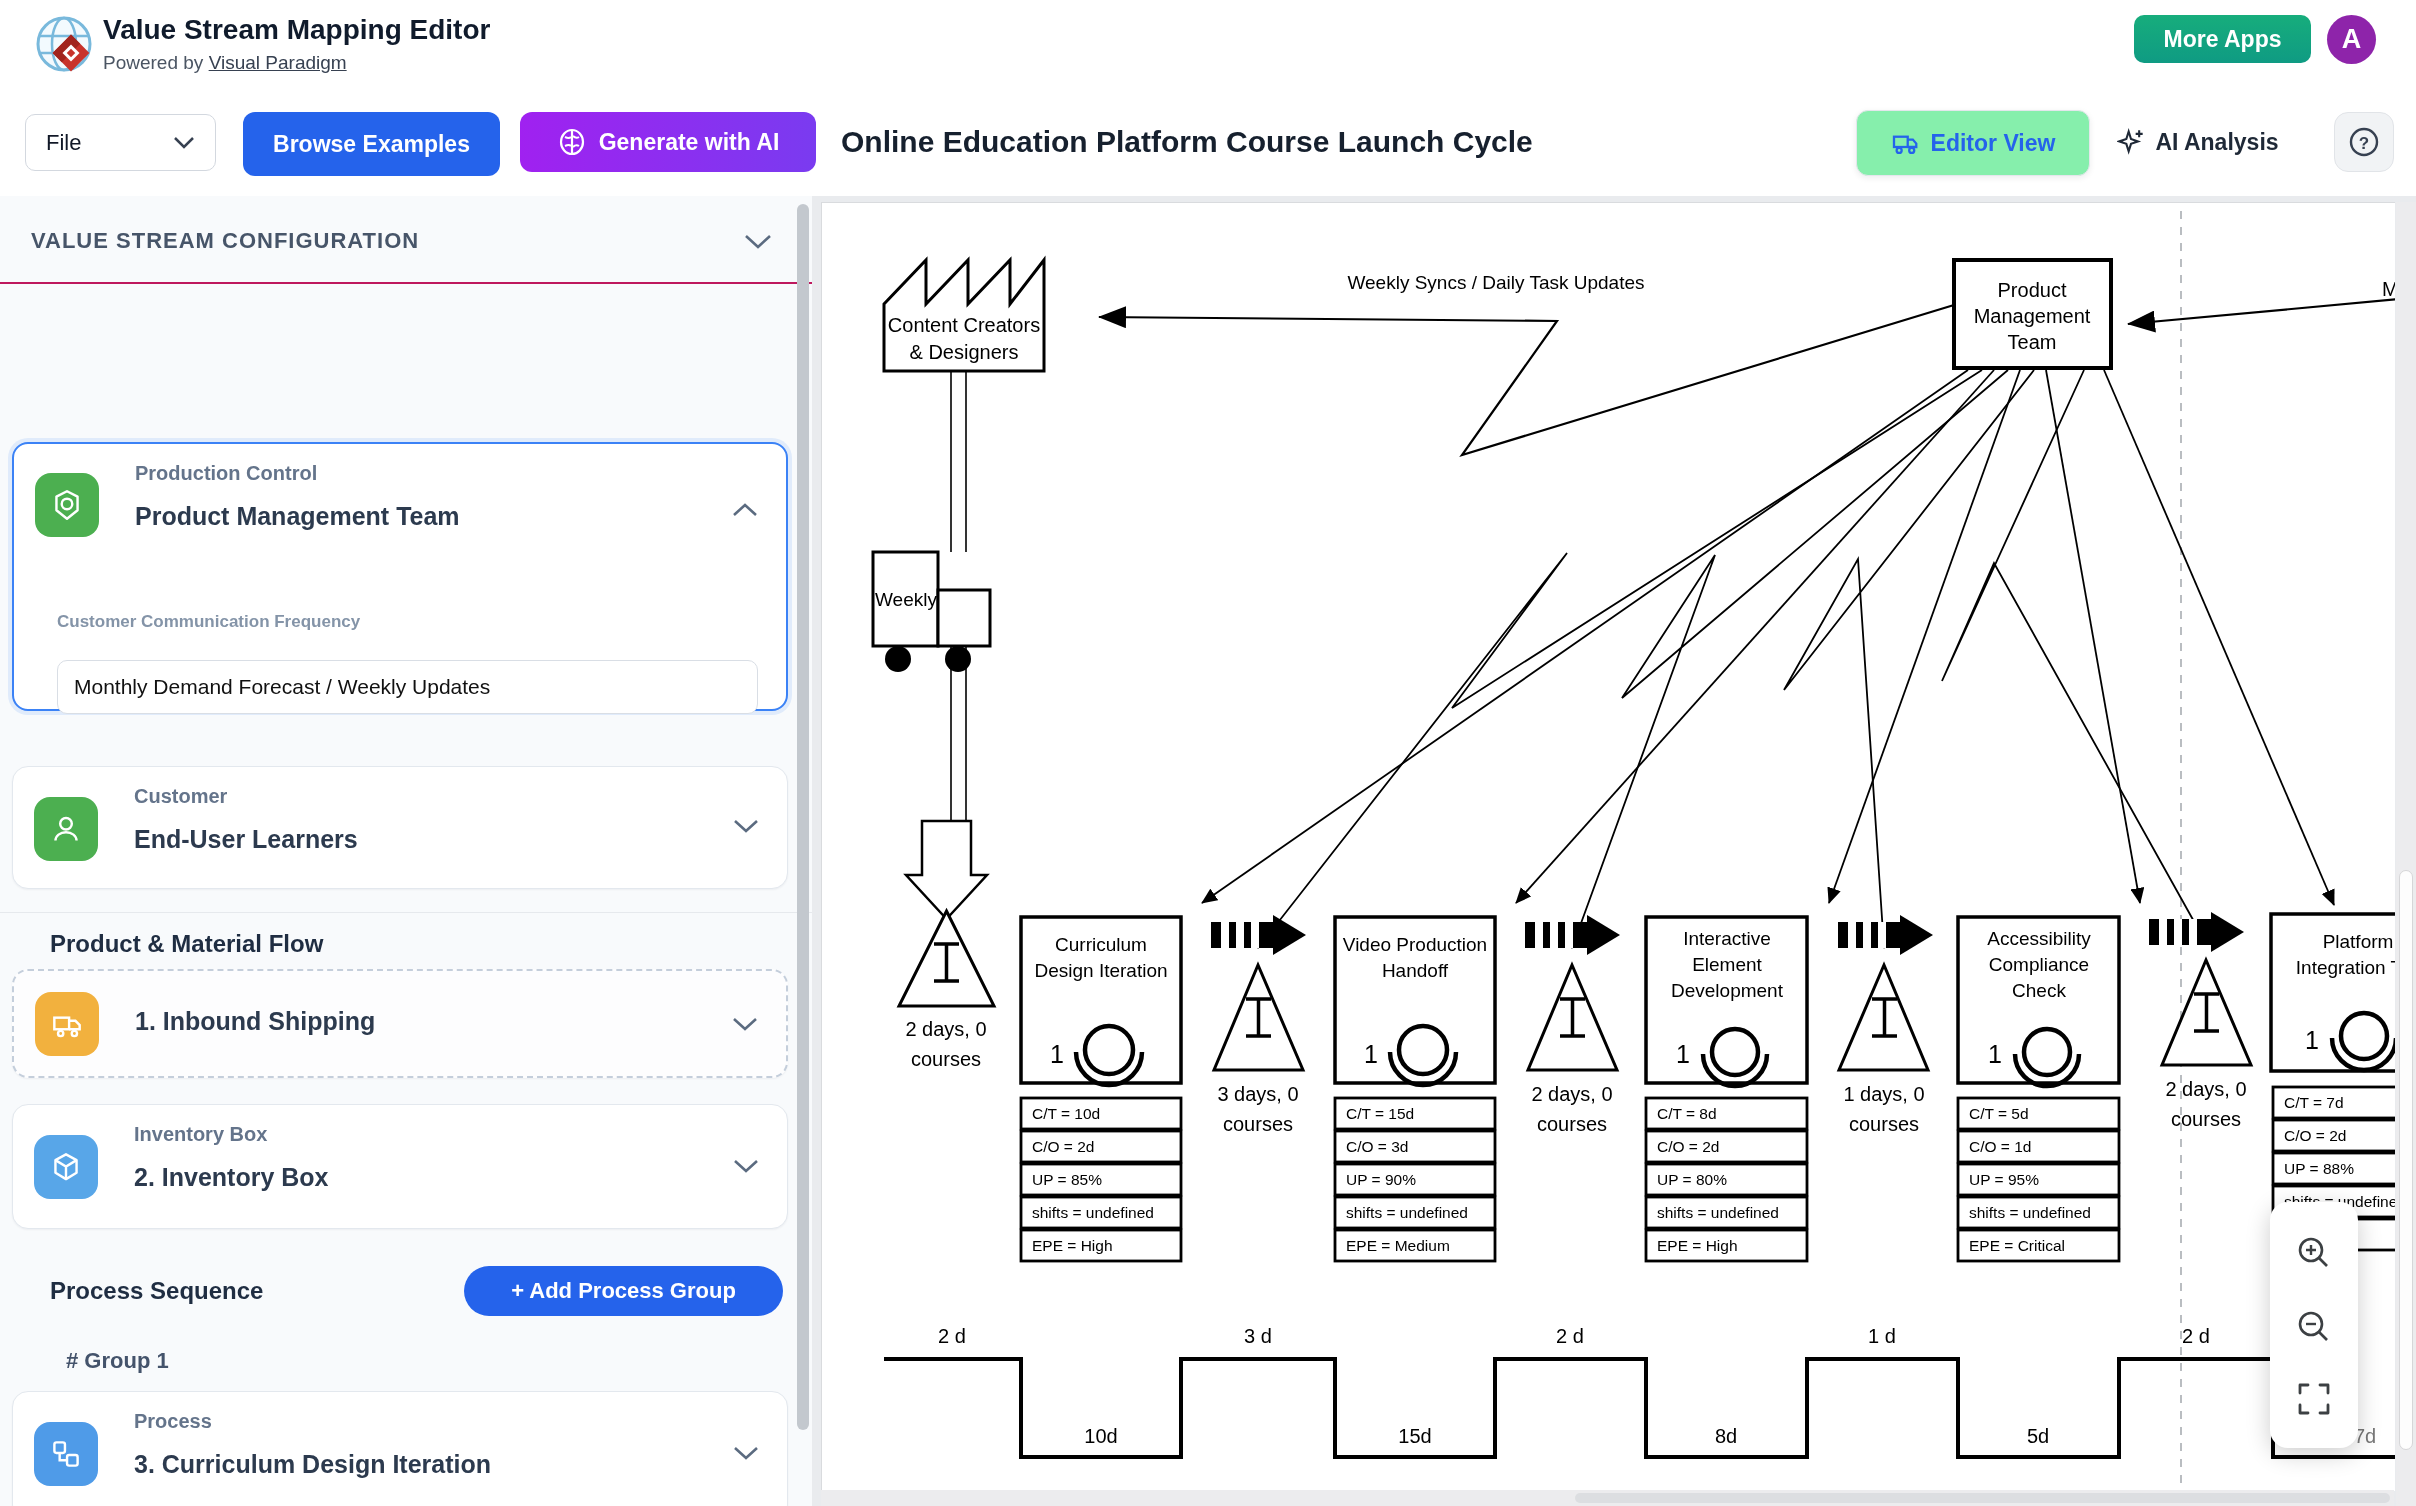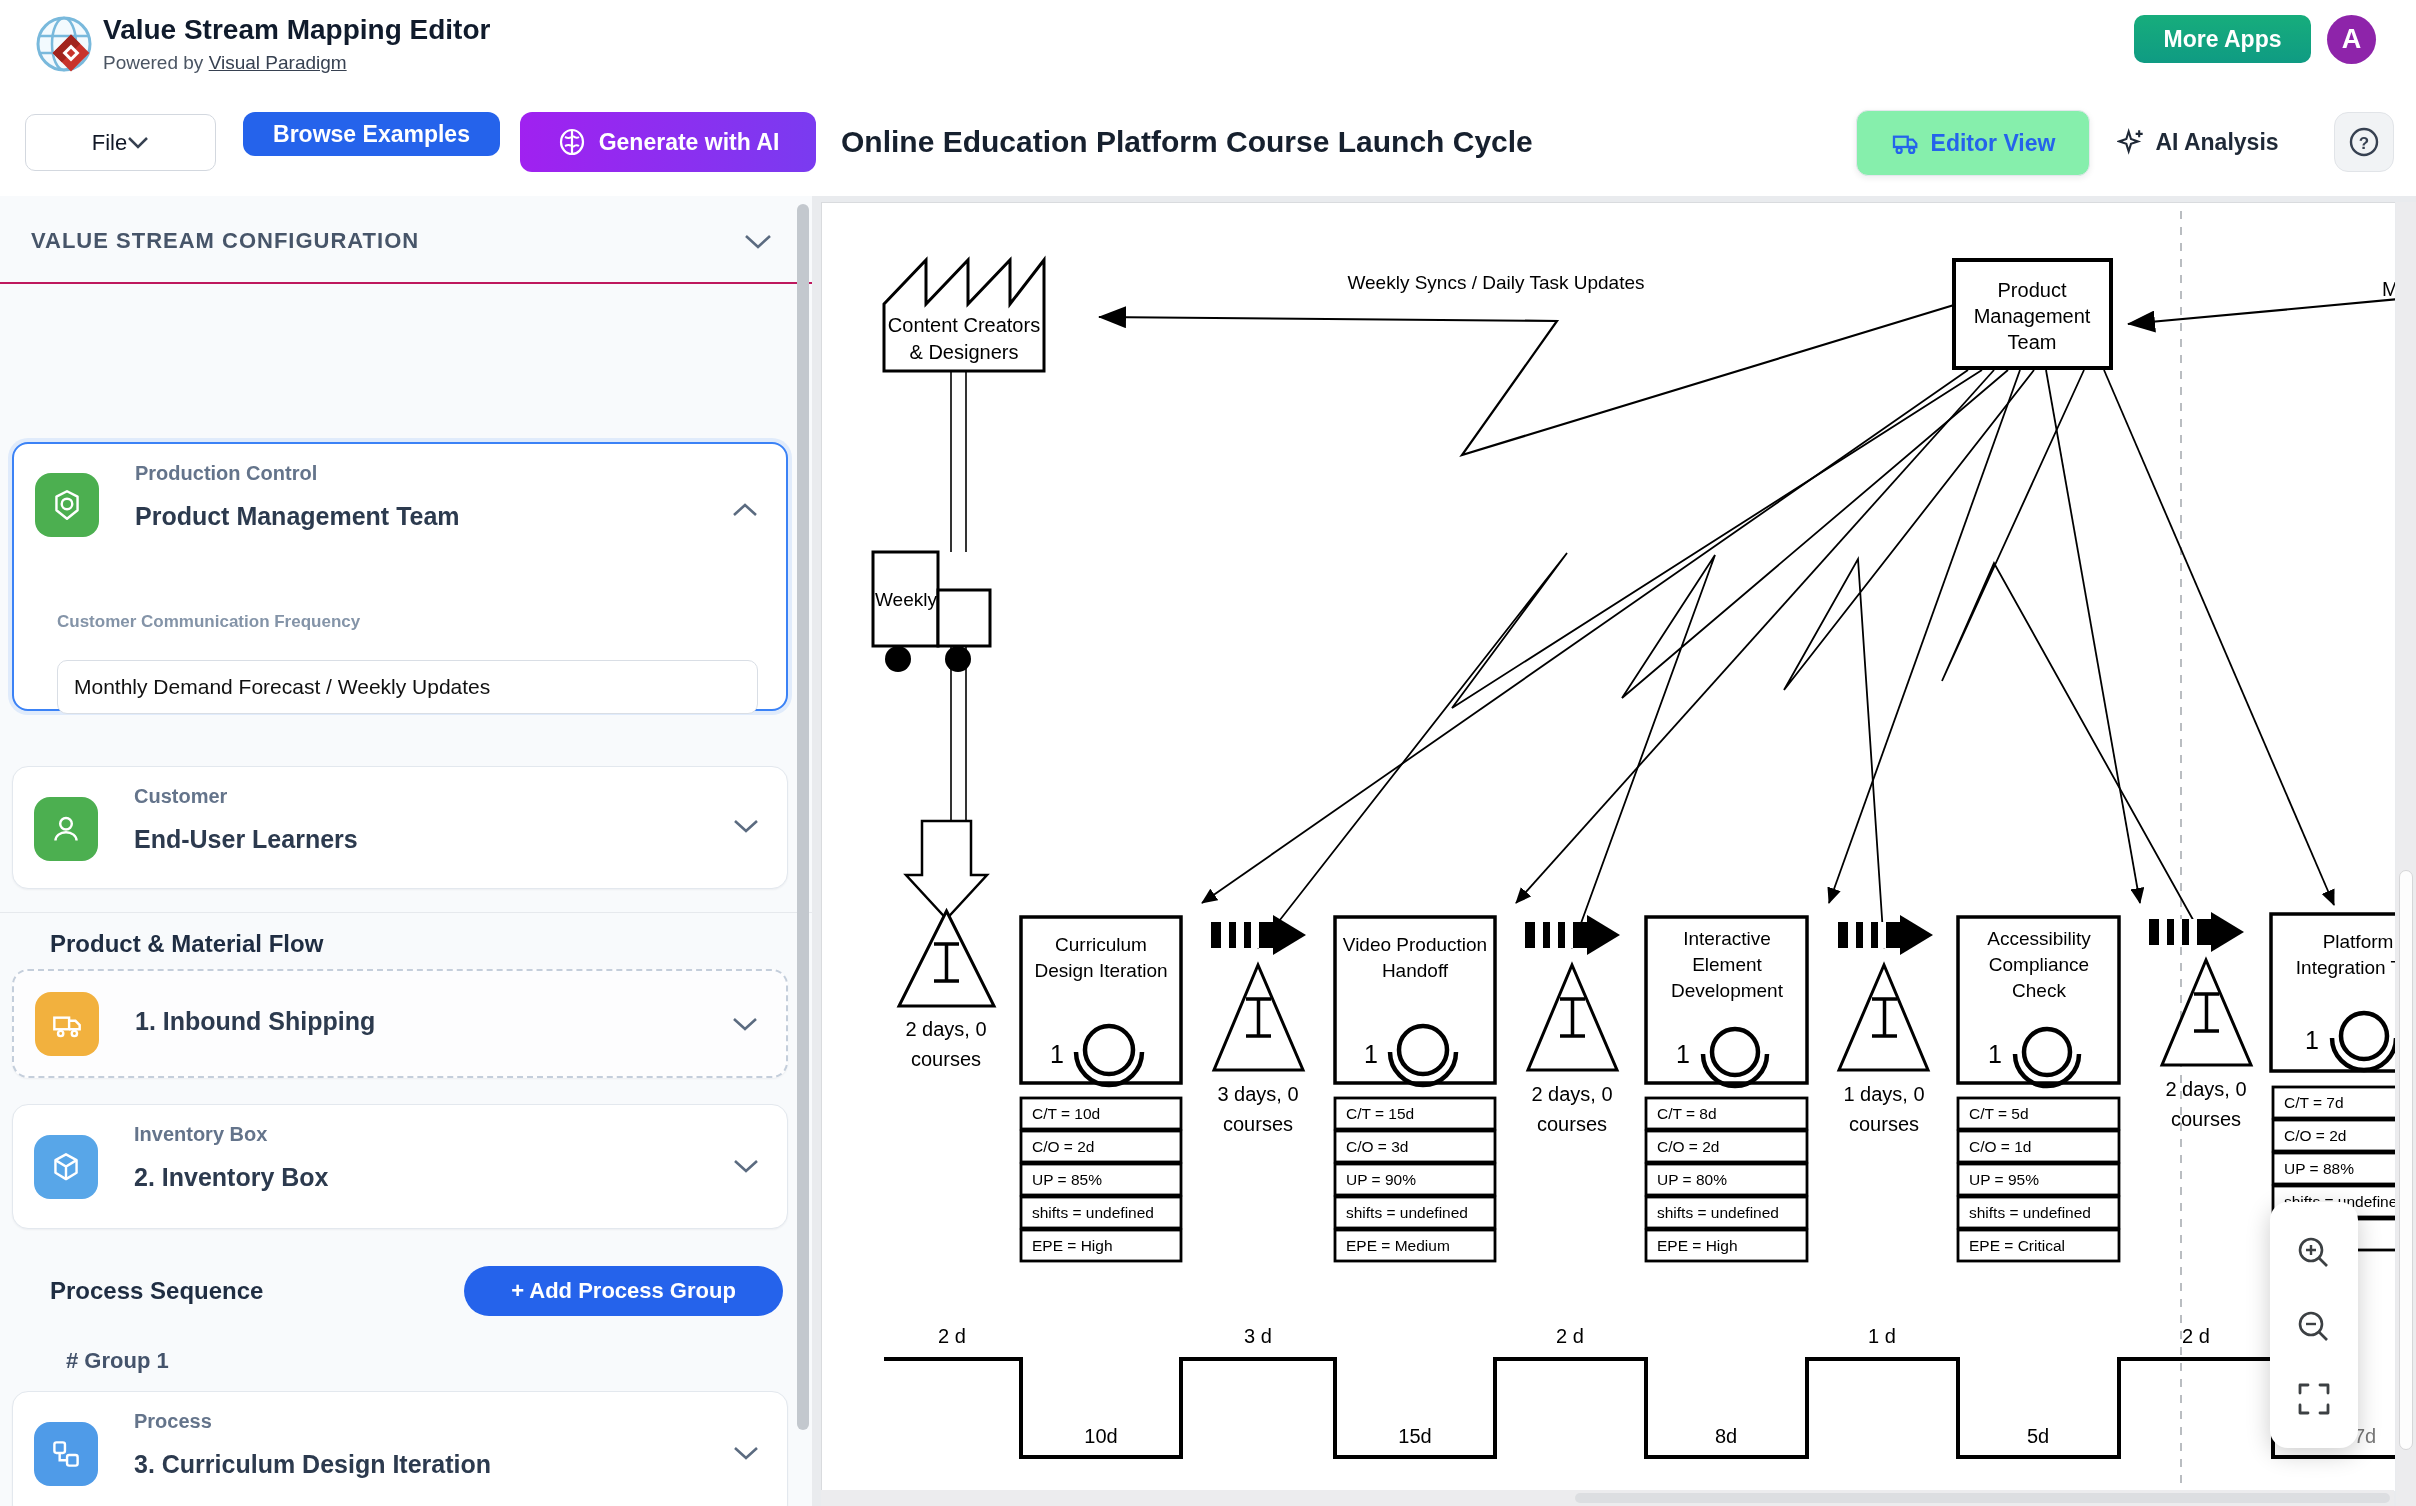--- a/index.html
+++ b/index.html
@@ -11,22 +11,22 @@
   .powered{left:103px;top:52px;font-size:19px;color:#4b5563;}
   .powered a{color:#374151;text-decoration:underline;}
   .more-apps{left:2134px;top:15px;width:177px;height:48px;border-radius:10px;
     background:linear-gradient(180deg,#17ad7c,#0f9b83);color:#fff;font-size:23px;font-weight:700;
     display:flex;align-items:center;justify-content:center;}
   .avatar{left:2327px;top:15px;width:49px;height:49px;border-radius:50%;background:#8e24aa;color:#fff;
     font-size:27px;font-weight:700;display:flex;align-items:center;justify-content:center;}
   
   .tbar{left:0;top:92px;width:2416px;height:104px;background:#fff;border-bottom:1px solid #e3e5e9;}
   .file-btn{left:25px;top:22px;width:191px;height:57px;background:#fff;border:1.5px solid #d3d8df;border-radius:10px;
-    display:flex;align-items:center;justify-content:center;padding:12px 20px;box-sizing:border-box;font-size:22px;color:#111827;}
-  .btn-blue{left:243px;top:20px;width:257px;height:44px;border-radius:12px;background:#2563eb;color:#fff;
+    display:flex;align-items:center;justify-content:space-between;padding:12px 20px;box-sizing:border-box;font-size:22px;color:#111827;}
+  .btn-blue{left:243px;top:20px;width:257px;height:64px;border-radius:12px;background:#2563eb;color:#fff;
     font-size:23px;font-weight:700;display:flex;align-items:center;justify-content:center;}
   .btn-ai{left:520px;top:20px;width:296px;height:60px;border-radius:12px;background:linear-gradient(90deg,#a021f0,#7a3bf0);
     color:#fff;font-size:23px;font-weight:700;display:flex;align-items:center;justify-content:center;gap:12px;}
   .doc-title{left:841px;top:24px;font-size:30px;font-weight:700;color:#16202e;line-height:52px;}
   .chip-editor{left:1856px;top:18px;width:232px;height:64px;background:#86efac;border:1px solid #e4e7ec;border-radius:12px;
     box-shadow:0 2px 6px rgba(16,24,40,.08);display:flex;align-items:center;justify-content:center;gap:10px;
     color:#2563eb;font-size:23px;font-weight:700;}
   .chip-ai{left:2098px;top:18px;width:200px;height:64px;display:flex;align-items:center;justify-content:center;gap:10px;
     color:#1f2937;font-size:23px;font-weight:700;}
   .help-btn{left:2334px;top:20px;width:58px;height:58px;background:#f1f3f5;border:1px solid #e1e4e8;border-radius:14px;

